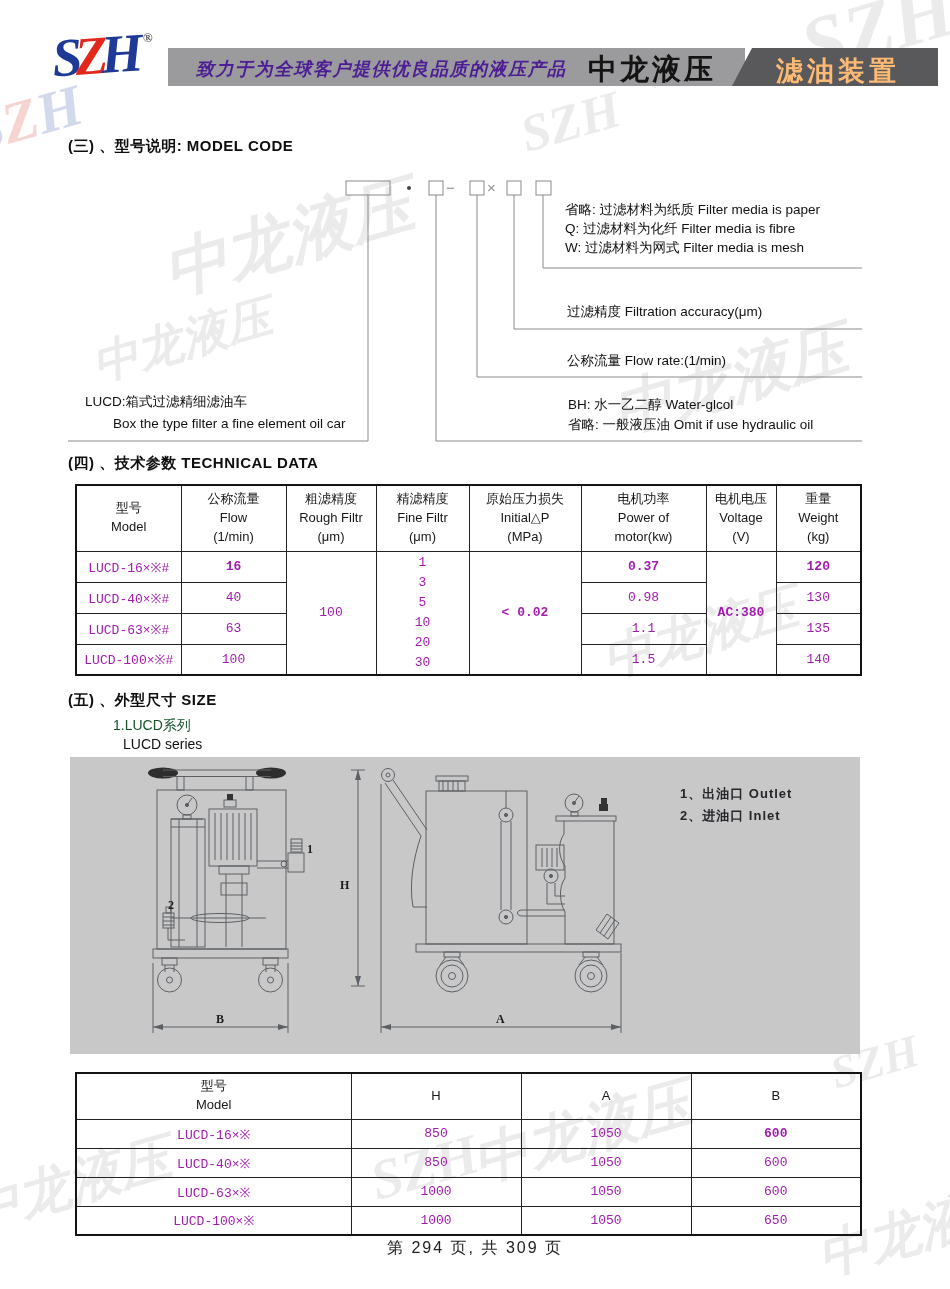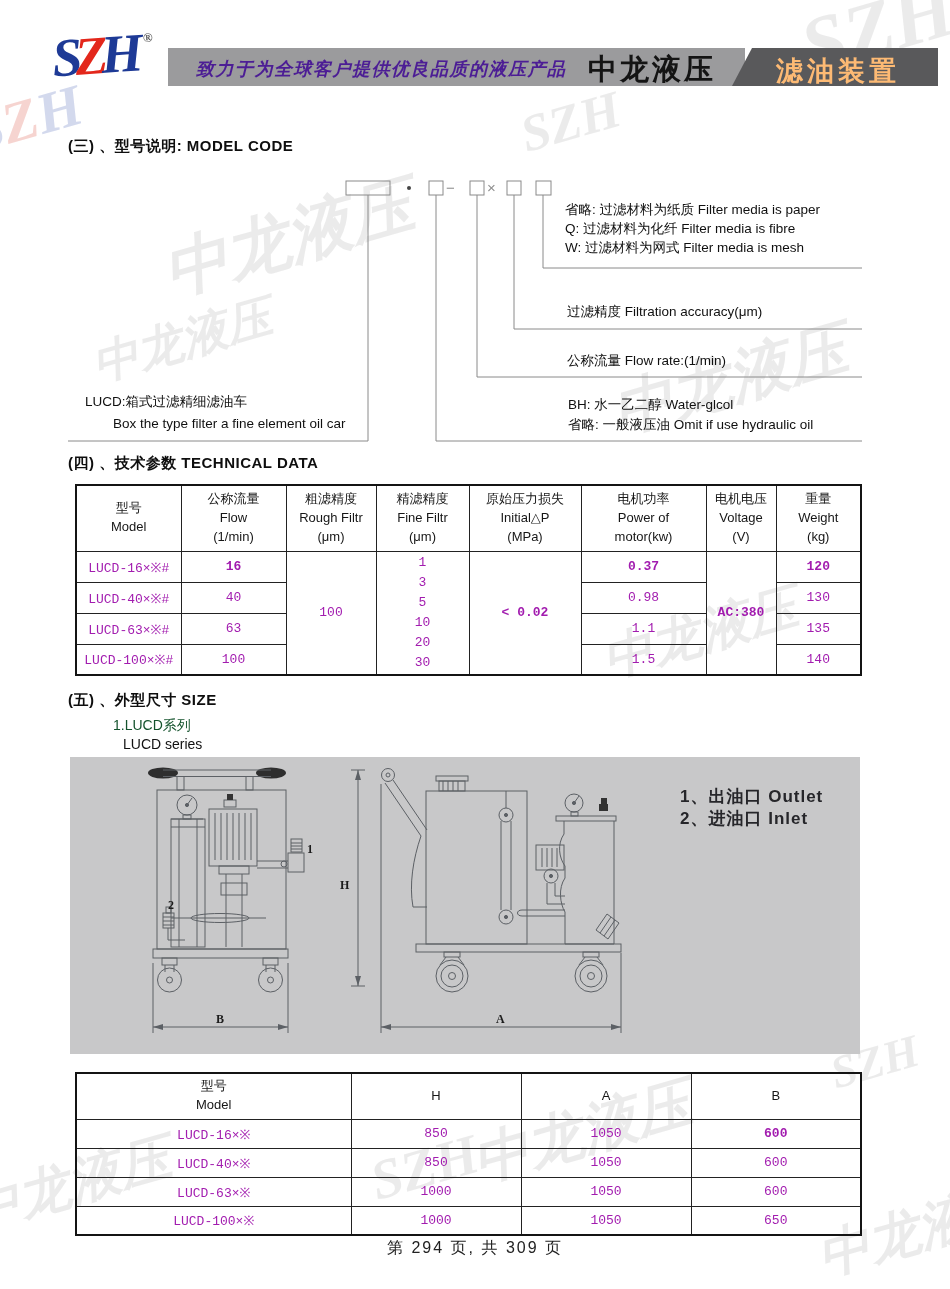--- a/index.html
+++ b/index.html
@@ -33,21 +33,21 @@
   table.dt{border-collapse:collapse;table-layout:fixed;background:transparent;}
   table.dt{border:2px solid #141414;}
   table.dt td{border:1px solid #222;text-align:center;vertical-align:middle;
       font-family:"Liberation Mono","DejaVu Sans Mono",monospace;font-size:13px;color:#a21caf;
       padding:0;overflow:hidden;}
   table.dt td.hd{font-family:"Liberation Sans",sans-serif;font-size:13px;color:#161616;line-height:1.45;}
   .pre{white-space:pre-line;}
   td.b{font-weight:700;color:#000;}
   
   .panel{position:absolute;left:70px;top:757px;width:790px;height:297px;background:#c8c8c9;}
-  .legend{position:absolute;font-size:17px;font-weight:700;color:#26262a;white-space:nowrap;letter-spacing:1px;}
+  .legend{position:absolute;font-size:13px;font-weight:700;color:#26262a;white-space:nowrap;letter-spacing:1px;}
   svg text.dim{font:700 12px "Liberation Serif",serif;fill:#1c1c1c;}
   
   .footer{position:absolute;left:0;top:1238px;width:950px;text-align:center;
           font-size:16px;color:#222;letter-spacing:2px;}
 </style>
 </head>
 <body>
 
 <div class="page">
 

